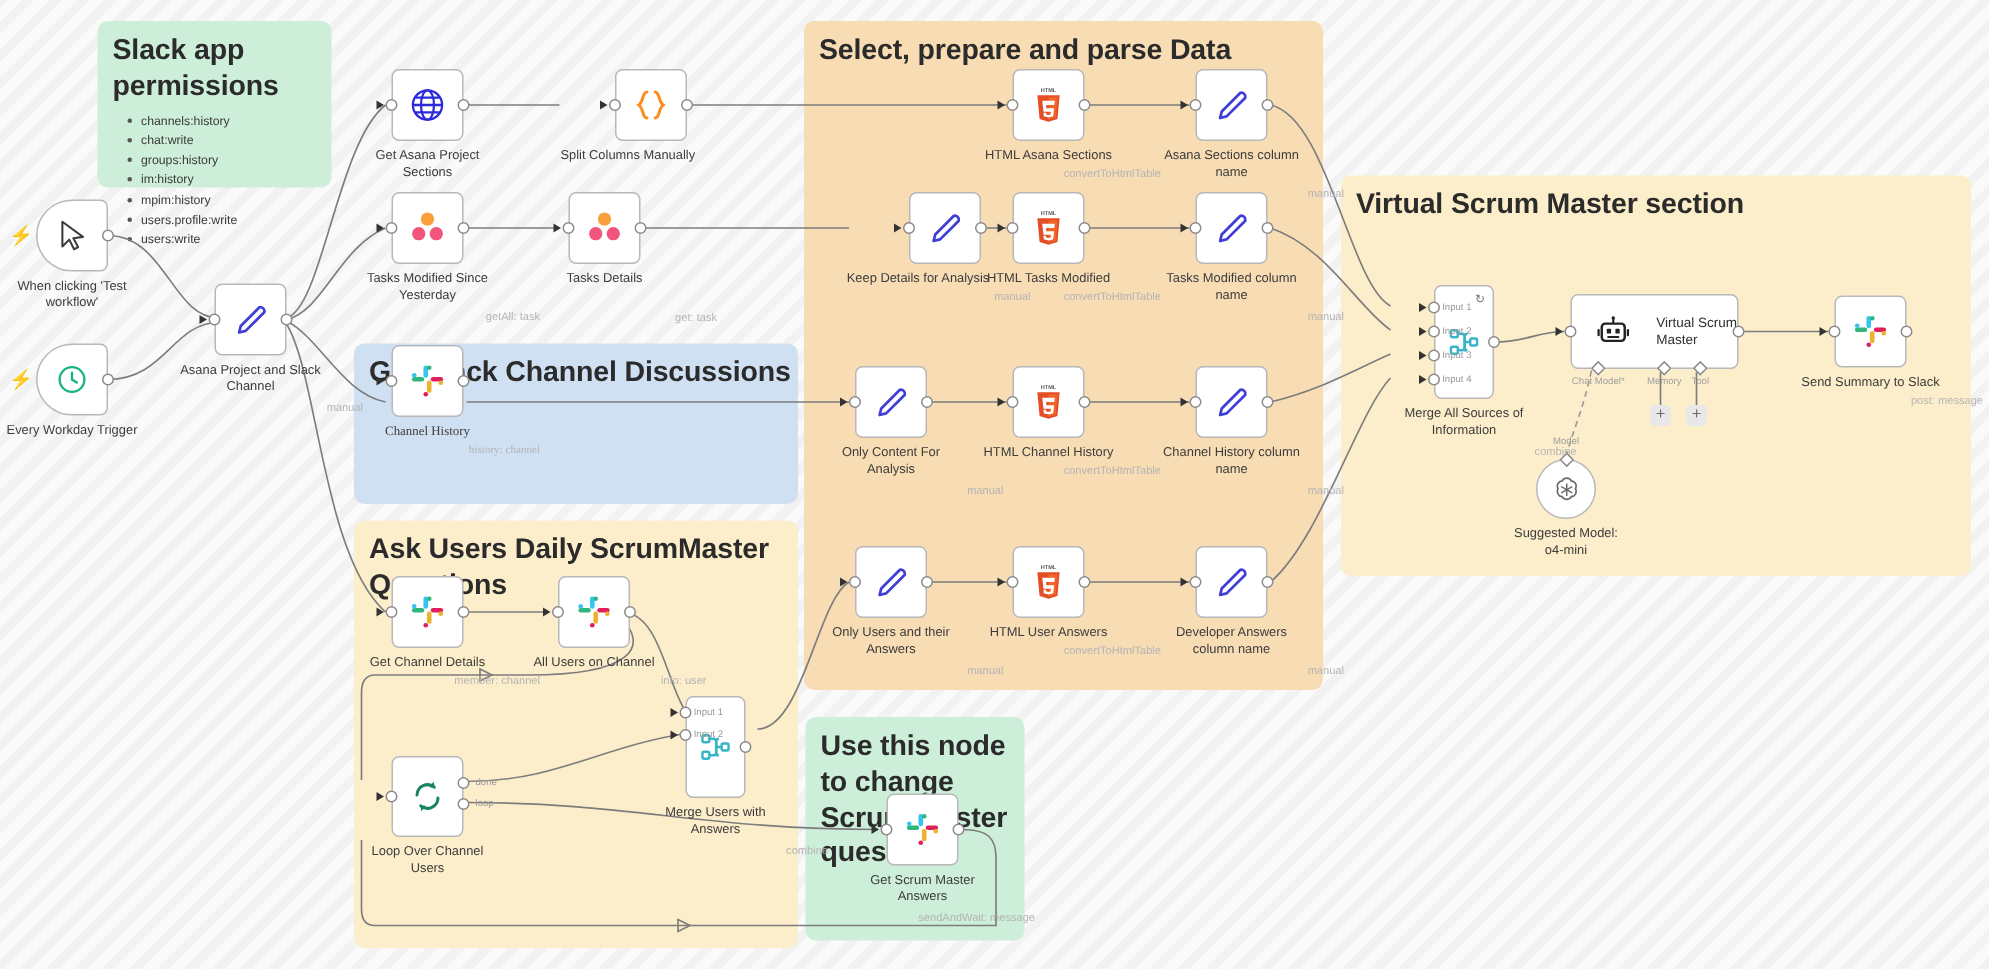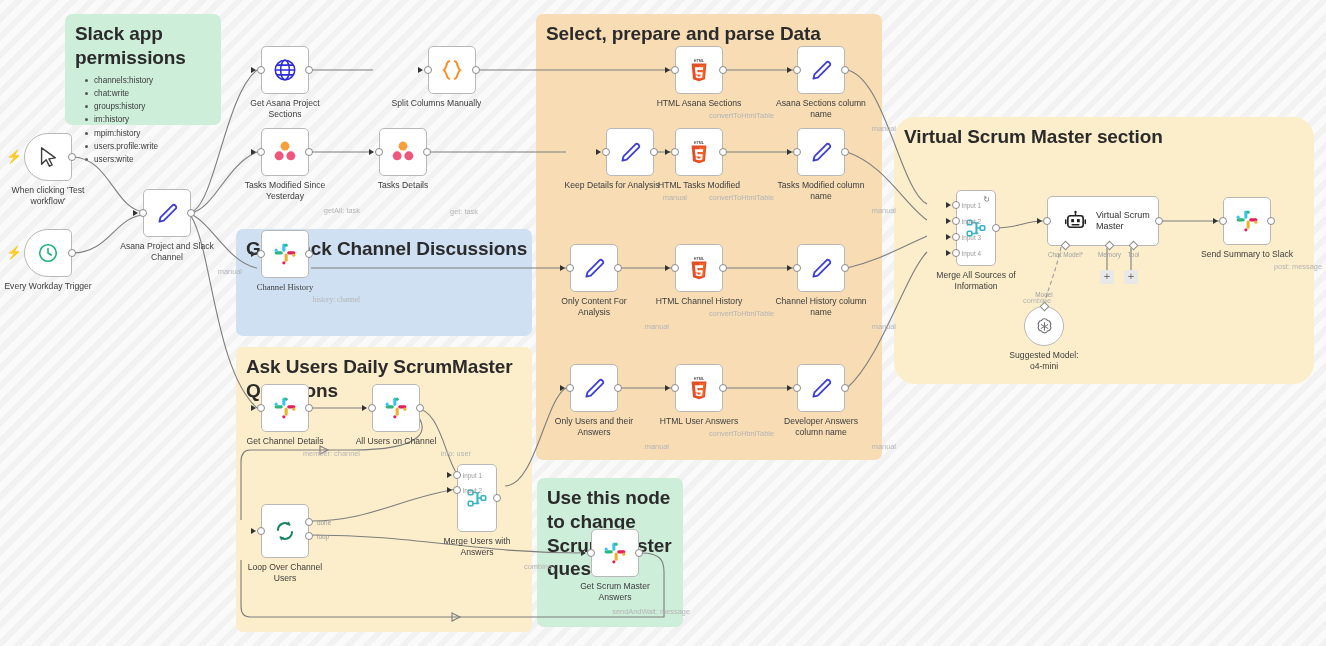--- a/index.html
+++ b/index.html
@@ -54,21 +54,21 @@
     border:1px solid #b8b8b8;
     border-radius:5px;
     display:flex; align-items:center; justify-content:center;
     position:relative;
     box-shadow:0 0 0 0 rgba(0,0,0,0);
   }
   .nbox.trigger { border-top-left-radius:24px; border-bottom-left-radius:24px; }
   .nbox.tall { width:40px; height:68px; }
   .nbox.agent {
     width:112px; height:50px;
-    justify-content:flex-start; padding-left:16px; gap:9px;
+    justify-content:space-between; padding-left:16px; gap:9px;
   }
   .nbox.circle { width:40px; height:40px; border-radius:50%; }
 
   .nlabel {
     position:absolute; left:50%; transform:translateX(-50%);
     top:52px; width:130px; text-align:center;
     font-size:8.6px; color:#3c3c3c; line-height:1.3;
     white-space:pre-line;
   }
   .nsub {
@@ -147,21 +147,21 @@
   </div>
 
   <div class="section" style="left:536px; top:14px; width:346px; height:446px; background:#f7dcb4;">
     <div class="sec-title">Select, prepare and parse Data</div>
   </div>
 
   <div class="section" style="left:236px; top:347px; width:296px; height:285px; background:#fdeecb;">
     <div class="sec-title">Ask Users Daily ScrumMaster Questions</div>
   </div>
 
-  <div class="section" style="left:894px; top:117px; width:420px; height:267px; background:#fdeecb;border-radius:21px;">
+  <div class="section" style="left:894px; top:117px; width:420px; height:267px; background:#fdeecb;">
     <div class="sec-title">Virtual Scrum Master section</div>
   </div>
 
   <div class="section" style="left:537px; top:478px; width:146px; height:149px; background:#cdeed9;">
     <div class="sec-title">Use this node to change
 Scrum Master questions</div>
   </div>
 
   <svg class="edges">
 
@@ -265,21 +265,21 @@
         <circle cx="12" cy="12" r="9" fill="none" stroke="#2b2bd8" stroke-width="1.4"></circle>
         <ellipse cx="12" cy="12" rx="4" ry="9" fill="none" stroke="#2b2bd8" stroke-width="1.4"></ellipse>
         <path d="M3 12 H21 M4.5 7.5 H19.5 M4.5 16.5 H19.5" stroke="#2b2bd8" stroke-width="1.4"></path>
       </svg>
       <span class="port out"></span>
     </div>
     <div class="nlabel">Get Asana Project
 Sections</div>
   </div>
 
-  <div class="node" style="left:397px; top:46px;padding-left:31px;">
+  <div class="node" style="left:379px; top:46px;padding-left:31px;">
     <div class="nbox">
       <span class="arrowin"></span>
       <span class="port in"></span>
       <svg class="ico" width="26" height="26" viewBox="0 0 24 24">
         <path d="M9.5 4 C6.5 4 7.5 10 4.5 12 C7.5 14 6.5 20 9.5 20" fill="none" stroke="#ff8a1e" stroke-width="1.8" stroke-linecap="round"></path>
         <path d="M14.5 4 C17.5 4 16.5 10 19.5 12 C16.5 14 17.5 20 14.5 20" fill="none" stroke="#ff8a1e" stroke-width="1.8" stroke-linecap="round"></path>
       </svg>
       <span class="port out"></span>
     </div>
     <div class="nlabel">Split Columns Manually</div>

